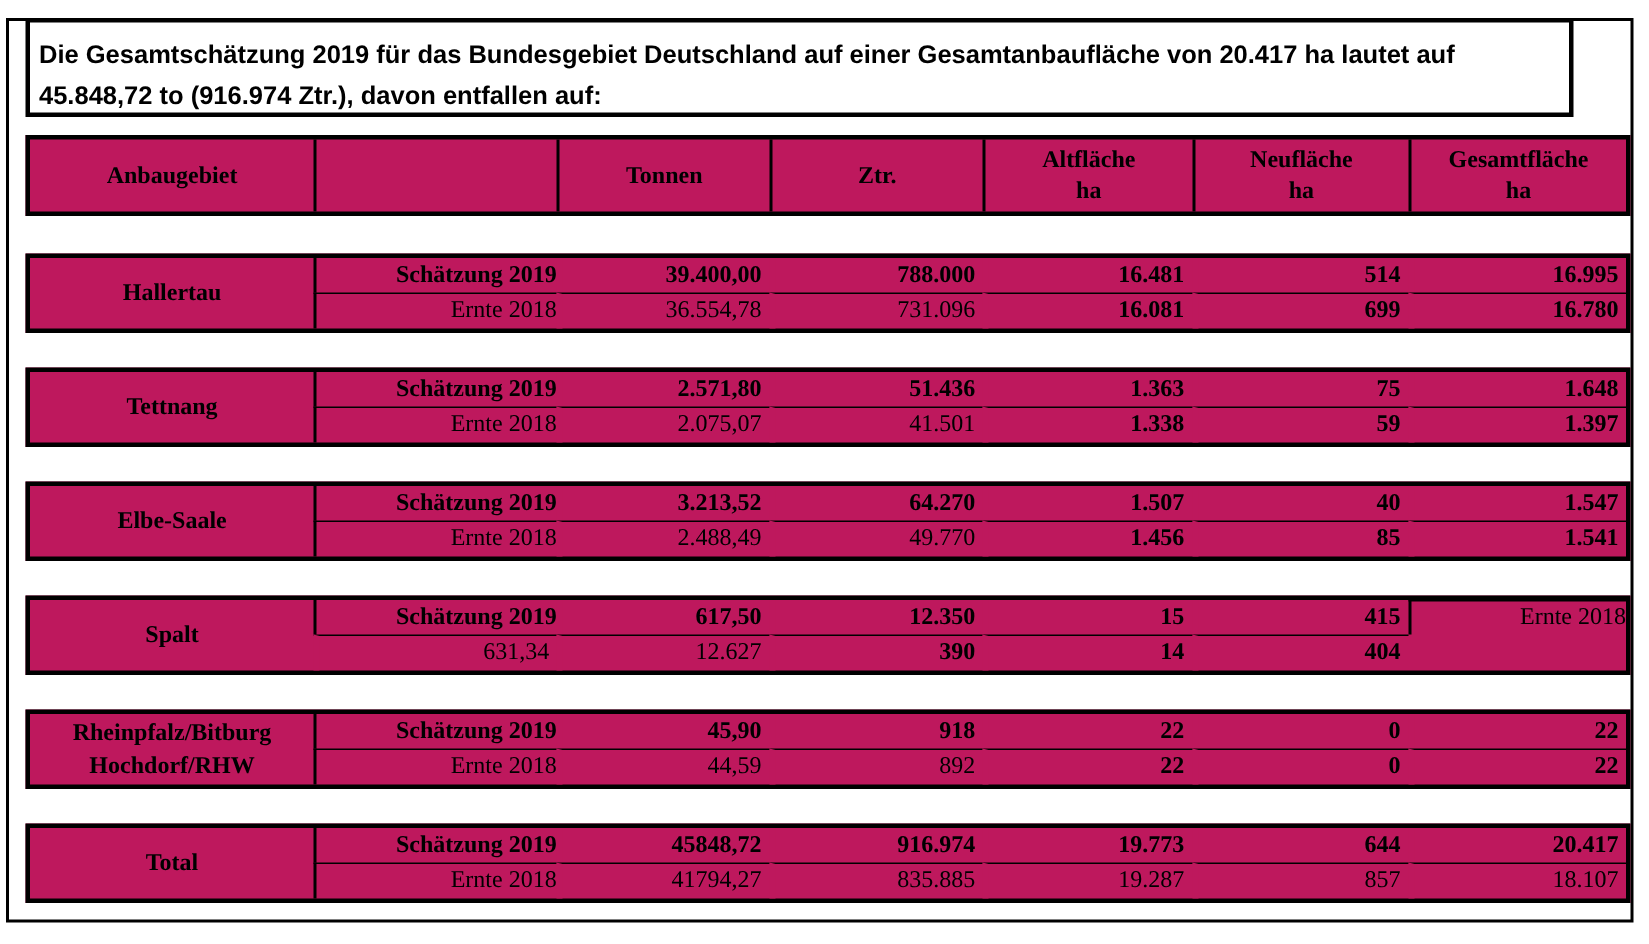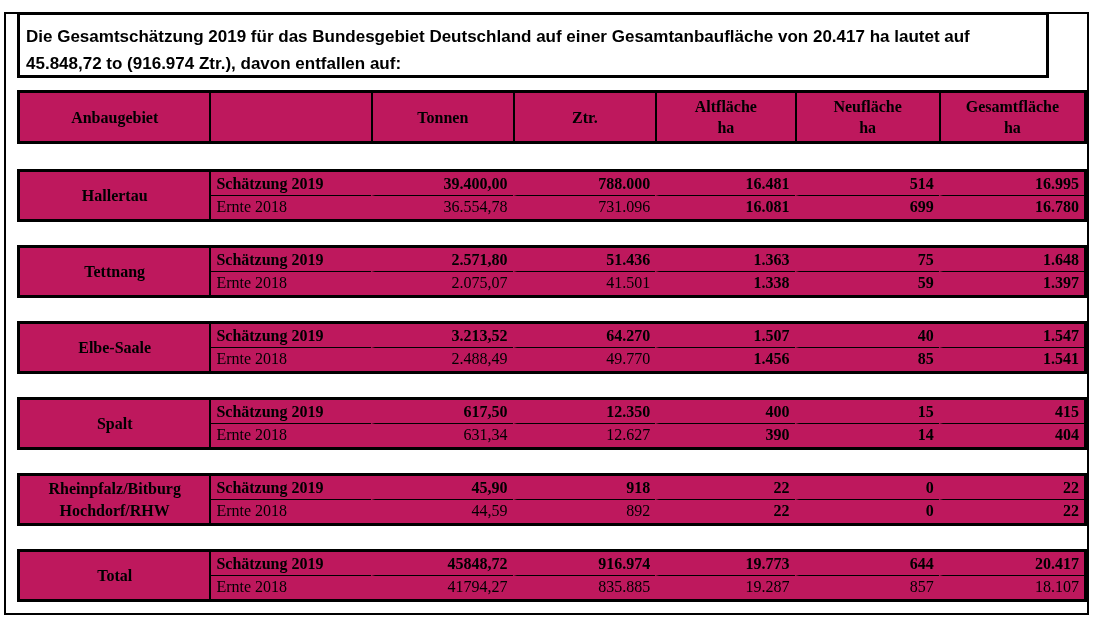--- a/index.html
+++ b/index.html
@@ -34,21 +34,21 @@
   }
   .hb{border-left:2px solid #000;}
   .group{grid-template-rows:23px 24px;height:53px;margin-bottom:23px;}
   .group:last-child{margin-bottom:0;}
   .cell{box-sizing:border-box;font-size:16px;overflow:hidden;}
   .nm{
     grid-row:1/3;grid-column:1;font-weight:bold;
     display:flex;flex-direction:column;align-items:center;justify-content:center;
     line-height:22px;text-align:left;
   }
-  .lab{padding-left:5px;border-left:2px solid #000;line-height:23px;text-align:left;}
+  .lab{padding-left:5px;border-left:2px solid #000;line-height:23px;text-align:right;}
   .num{padding-right:5px;border-left:4px solid #be185d;line-height:23px;text-align:right;}
   .r2{border-top:1px solid #000;line-height:22px;}
   .b{font-weight:bold;}
 </style>
 </head>
 <body>
 
 <div class="frame">
   <div class="content">
 
@@ -134,21 +134,20 @@
       <div class="cell num r2 b">1.456</div>
       <div class="cell num r2 b">85</div>
       <div class="cell num r2 b">1.541</div>
     </div>
 
     <div class="block group">
       <div class="cell nm">Spalt</div>
       <div class="cell lab b">Schätzung 2019</div>
       <div class="cell num b">617,50</div>
       <div class="cell num b">12.350</div>
-      <div class="cell num b">400</div>
       <div class="cell num b">15</div>
       <div class="cell num b">415</div>
       <div class="cell lab r2">Ernte 2018</div>
       <div class="cell num r2">631,34</div>
       <div class="cell num r2">12.627</div>
       <div class="cell num r2 b">390</div>
       <div class="cell num r2 b">14</div>
       <div class="cell num r2 b">404</div>
     </div>
 

